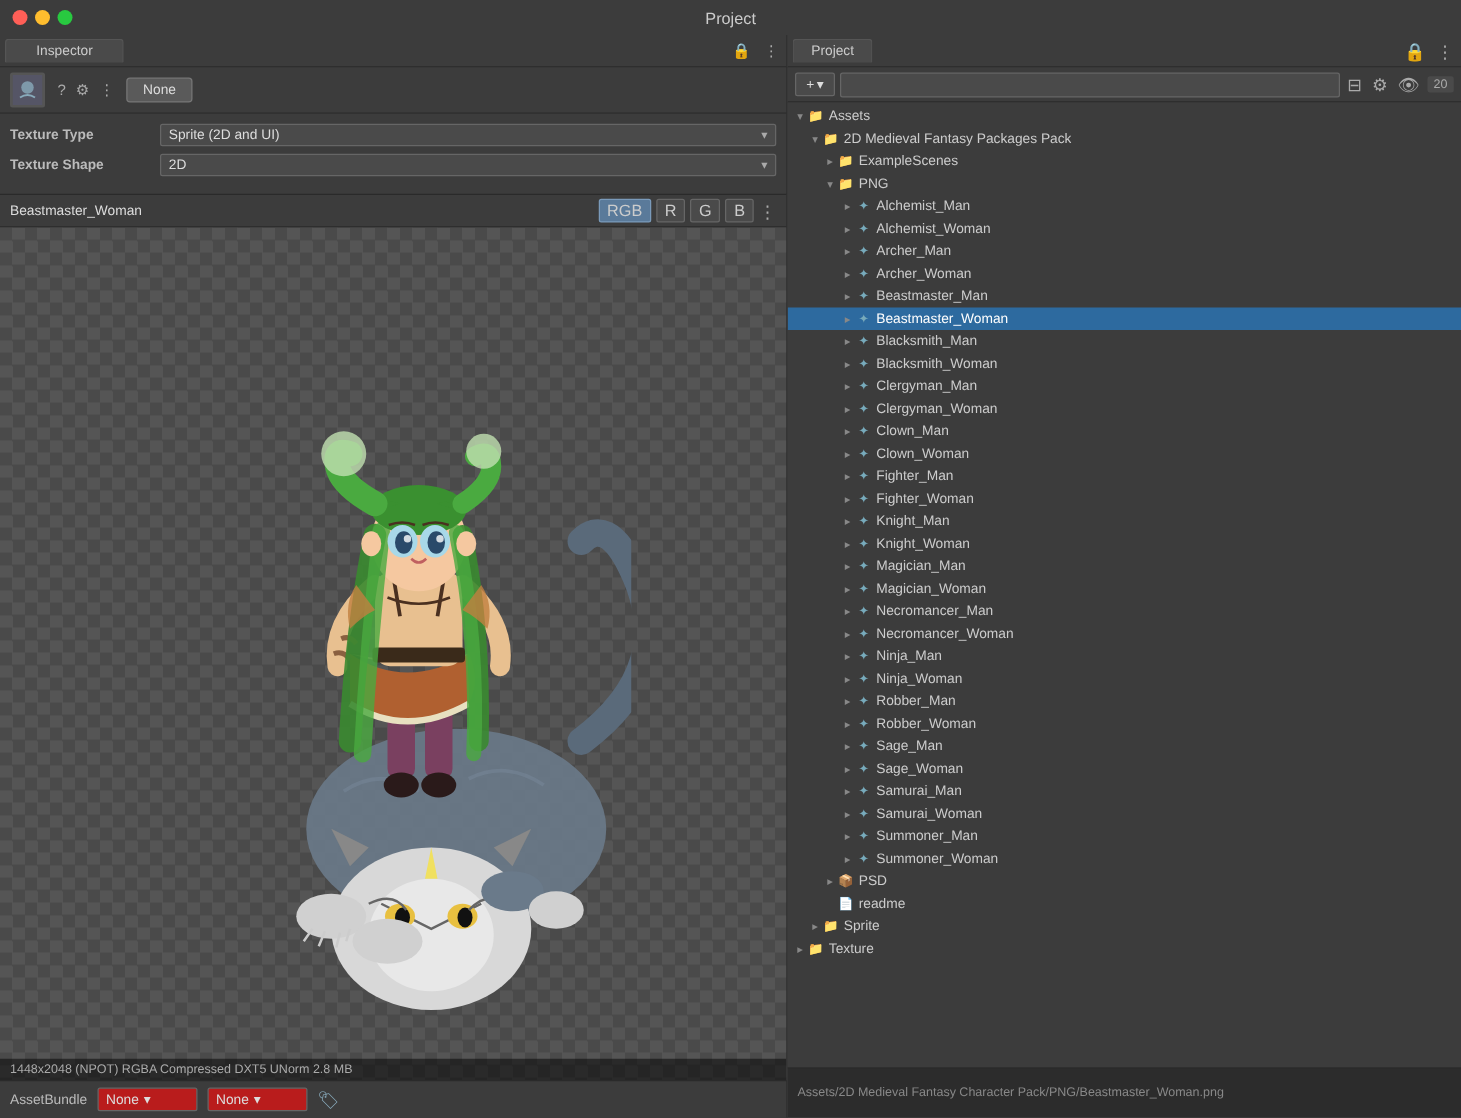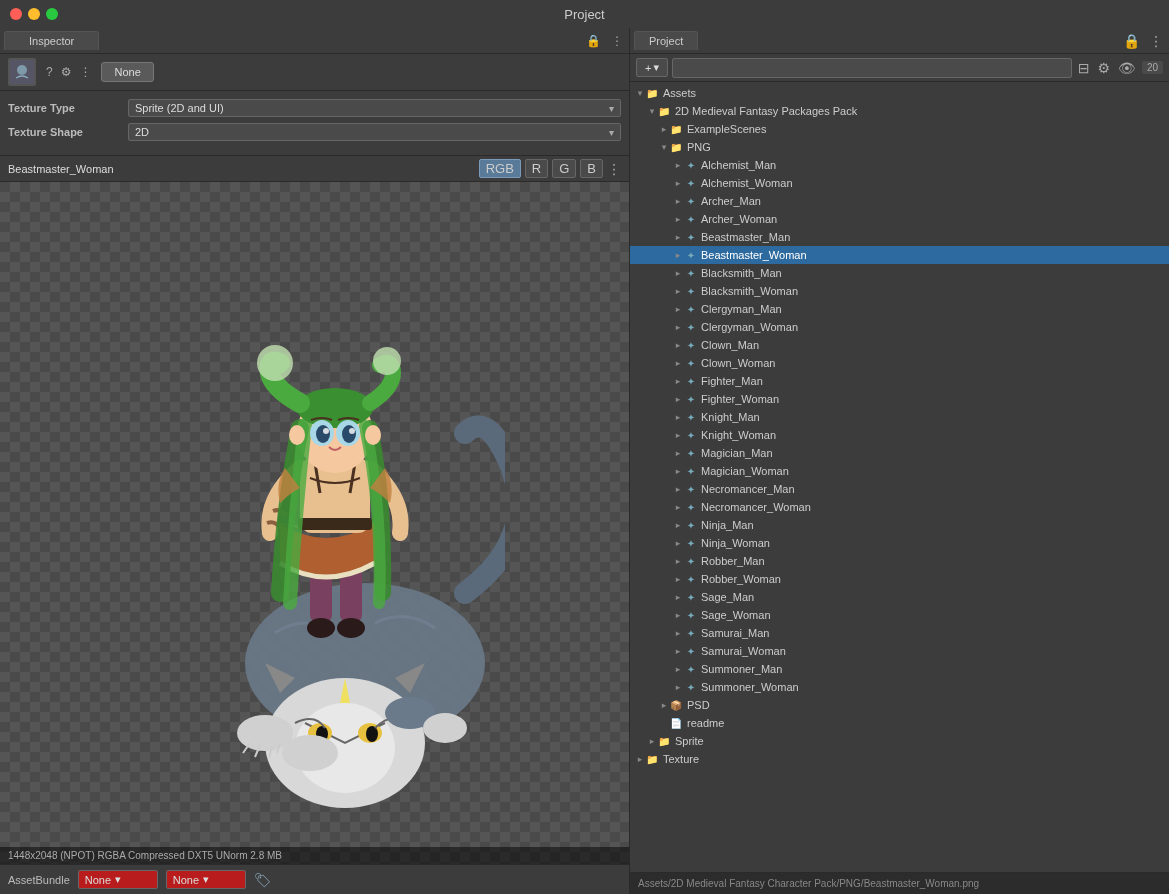--- a/index.html
+++ b/index.html
@@ -401,21 +401,21 @@
     .yellow-icon { color: #e8c050; }
     .brown-icon { color: #a07040; }
 
     
     .asset-path-bar {
       background: #2c2c2c;
       border-top: 1px solid #2a2a2a;
       padding: 3px 8px;
       font-size: 10px;
       color: #888;
-      height: 22px;
+      height: 40px;
       display: flex;
       align-items: center;
     }
   </style>
 </head>
 <body>
 
 <div class="title-bar">
   <div class="title-bar-buttons">
     <button class="tb-btn tb-close"></button>

